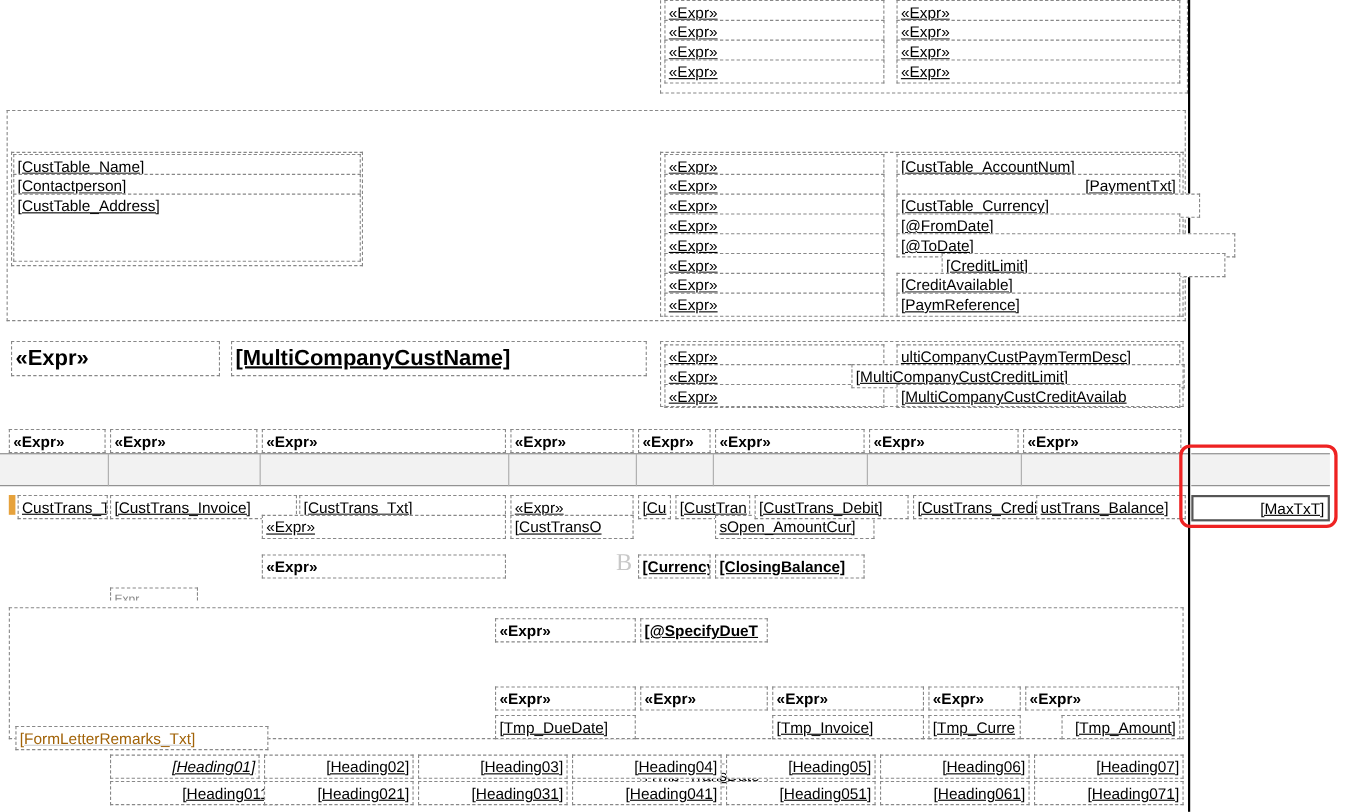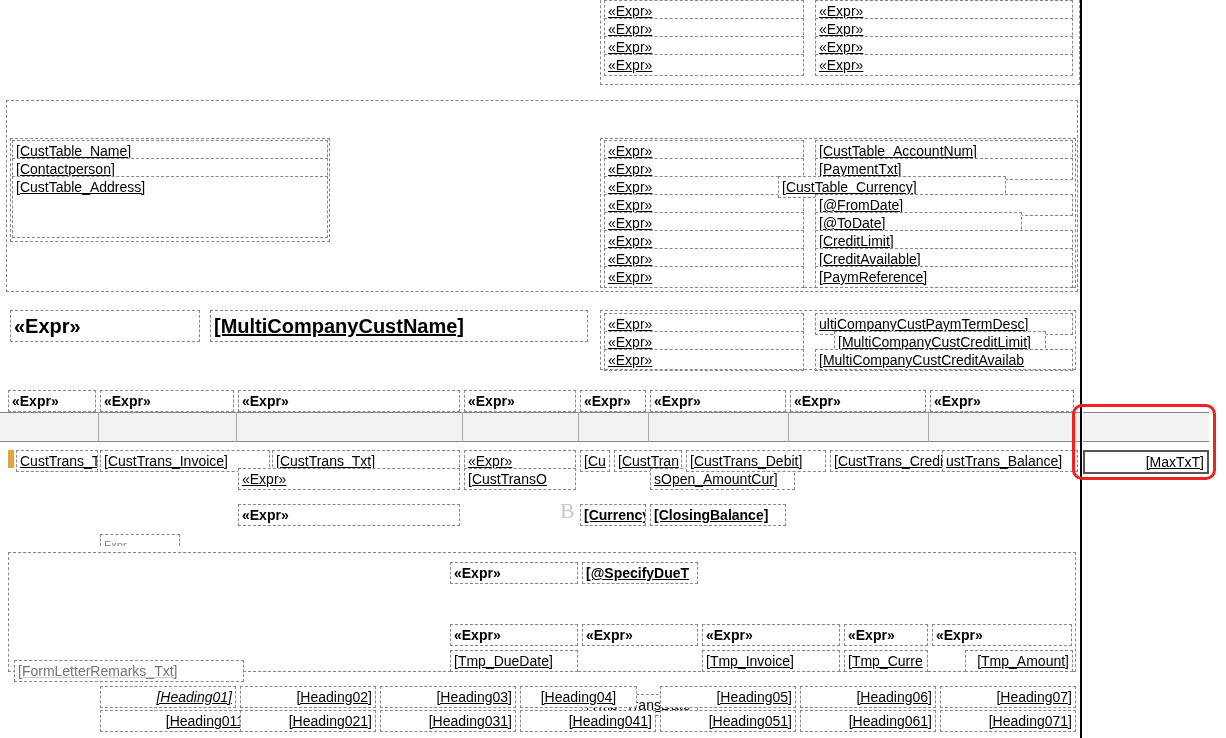--- a/index.html
+++ b/index.html
@@ -93,37 +93,37 @@
 <div class="cell label" style="left:604px; top:140px; width:200px;">«Expr»</div>
 <div class="cell label" style="left:604px; top:158px; width:200px;">«Expr»</div>
 <div class="cell label" style="left:604px; top:176px; width:200px;">«Expr»</div>
 <div class="cell label" style="left:604px; top:194px; width:200px;">«Expr»</div>
 <div class="cell label" style="left:604px; top:212px; width:200px;">«Expr»</div>
 <div class="cell label" style="left:604px; top:230px; width:200px;">«Expr»</div>
 <div class="cell label" style="left:604px; top:248px; width:200px;">«Expr»</div>
 <div class="cell label" style="left:604px; top:266px; width:200px;">«Expr»</div>
 
 <div class="cell label" style="left:815px; top:140px; width:258px;">[CustTable_AccountNum]</div>
-<div class="cell label" style="left:815px; top:158px; width:258px;">[PaymentTxt]</div>
-<div class="cell label" style="left:778px; top:176px; width:228px;">[CustTable_Currency]</div>
+<div class="cell label" style="left:815px; top:158px; width:258px;text-align:right;">[PaymentTxt]</div>
+<div class="cell label" style="left:815px; top:176px; width:276px;">[CustTable_Currency]</div>
 <div class="cell label" style="left:815px; top:194px; width:258px;">[@FromDate]</div>
-<div class="cell label" style="left:815px; top:212px; width:207px;">[@ToDate]</div>
-<div class="cell label" style="left:815px; top:230px; width:258px;">[CreditLimit]</div>
+<div class="cell label" style="left:815px; top:212px; width:308px;">[@ToDate]</div>
+<div class="cell label" style="left:856px; top:230px; width:258px;">[CreditLimit]</div>
 <div class="cell label" style="left:815px; top:248px; width:258px;">[CreditAvailable]</div>
 <div class="cell label" style="left:815px; top:266px; width:258px;">[PaymReference]</div>
 
 <div class="cell bold big" style="left:10px; top:310px; width:190px; height:32px; line-height:28px;">«Expr»</div>
 <div class="cell bold big label" style="left:210px; top:310px; width:378px; height:32px; line-height:28px;">[MultiCompanyCustName]</div>
 
 <div class="cell label" style="left:604px; top:313px; width:200px;">«Expr»</div>
 <div class="cell label" style="left:604px; top:331px; width:200px;">«Expr»</div>
 <div class="cell label" style="left:604px; top:349px; width:200px;">«Expr»</div>
 
 <div class="cell label" style="left:815px; top:313px; width:258px;">ultiCompanyCustPaymTermDesc]</div>
-<div class="cell label" style="left:834px; top:331px; width:212px;">[MultiCompanyCustCreditLimit]</div>
+<div class="cell label" style="left:774px; top:331px; width:303px;">[MultiCompanyCustCreditLimit]</div>
 <div class="cell label" style="left:815px; top:349px; width:258px;">[MultiCompanyCustCreditAvailab</div>
 
 <div class="dashed-container" style="left:600px; top:310px; width:476px; height:60px;"></div>
 
 <div class="cell bold" style="left:8px; top:390px; width:88px;">«Expr»</div>
 <div class="cell bold" style="left:100px; top:390px; width:134px;">«Expr»</div>
 <div class="cell bold" style="left:238px; top:390px; width:222px;">«Expr»</div>
 <div class="cell bold" style="left:464px; top:390px; width:112px;">«Expr»</div>
 <div class="cell bold" style="left:580px; top:390px; width:66px;">«Expr»</div>
 <div class="cell bold" style="left:650px; top:390px; width:136px;">«Expr»</div>
@@ -176,26 +176,26 @@
 <div class="cell bold" style="left:702px; top:624px; width:138px;">«Expr»</div>
 <div class="cell bold" style="left:844px; top:624px; width:84px;">«Expr»</div>
 <div class="cell bold" style="left:932px; top:624px; width:140px;">«Expr»</div>
 
 <div class="cell label" style="left:450px; top:650px; width:128px;">[Tmp_DueDate]</div>
 <div class="cell label" style="left:582px; top:650px; width:116px;margin-top:44px;">[Tmp_TransDate</div>
 <div class="cell label" style="left:702px; top:650px; width:138px;">[Tmp_Invoice]</div>
 <div class="cell label" style="left:844px; top:650px; width:84px;">[Tmp_Curre</div>
 <div class="cell label" style="left:965px; top:650px; width:108px; text-align:right;">[Tmp_Amount]</div>
 
-<div class="cell label" style="left:14px; top:660px; width:230px; color:#737373; text-decoration-color:#ccc;">[FormLetterRemarks_Txt]</div>
+<div class="cell label" style="left:14px; top:660px; width:230px; color:#a16207; text-decoration-color:#ccc;">[FormLetterRemarks_Txt]</div>
 
 <div class="cell label" style="left:100px; top:686px; width:136px; text-align:right;font-style:italic;">[Heading01]</div>
 <div class="cell label" style="left:240px; top:686px; width:136px; text-align:right;">[Heading02]</div>
 <div class="cell label" style="left:380px; top:686px; width:136px; text-align:right;">[Heading03]</div>
-<div class="cell label" style="left:520px; top:686px; width:117px; text-align:center;">[Heading04]</div>
+<div class="cell label" style="left:520px; top:686px; width:136px; text-align:right;">[Heading04]</div>
 <div class="cell label" style="left:660px; top:686px; width:136px; text-align:right;">[Heading05]</div>
 <div class="cell label" style="left:800px; top:686px; width:136px; text-align:right;padding-left:33px;">[Heading06]</div>
 <div class="cell label" style="left:940px; top:686px; width:136px; text-align:right;">[Heading07]</div>
 
 <div class="cell label" style="left:100px; top:710px; width:152px; text-align:right;">[Heading011]</div>
 <div class="cell label" style="left:240px; top:710px; width:136px; text-align:right;">[Heading021]</div>
 <div class="cell label" style="left:380px; top:710px; width:136px; text-align:right;">[Heading031]</div>
 <div class="cell label" style="left:520px; top:710px; width:136px; text-align:right;padding-left:40px;">[Heading041]</div>
 <div class="cell label" style="left:660px; top:710px; width:136px; text-align:right;">[Heading051]</div>
 <div class="cell label" style="left:800px; top:710px; width:136px; text-align:right;">[Heading061]</div>

